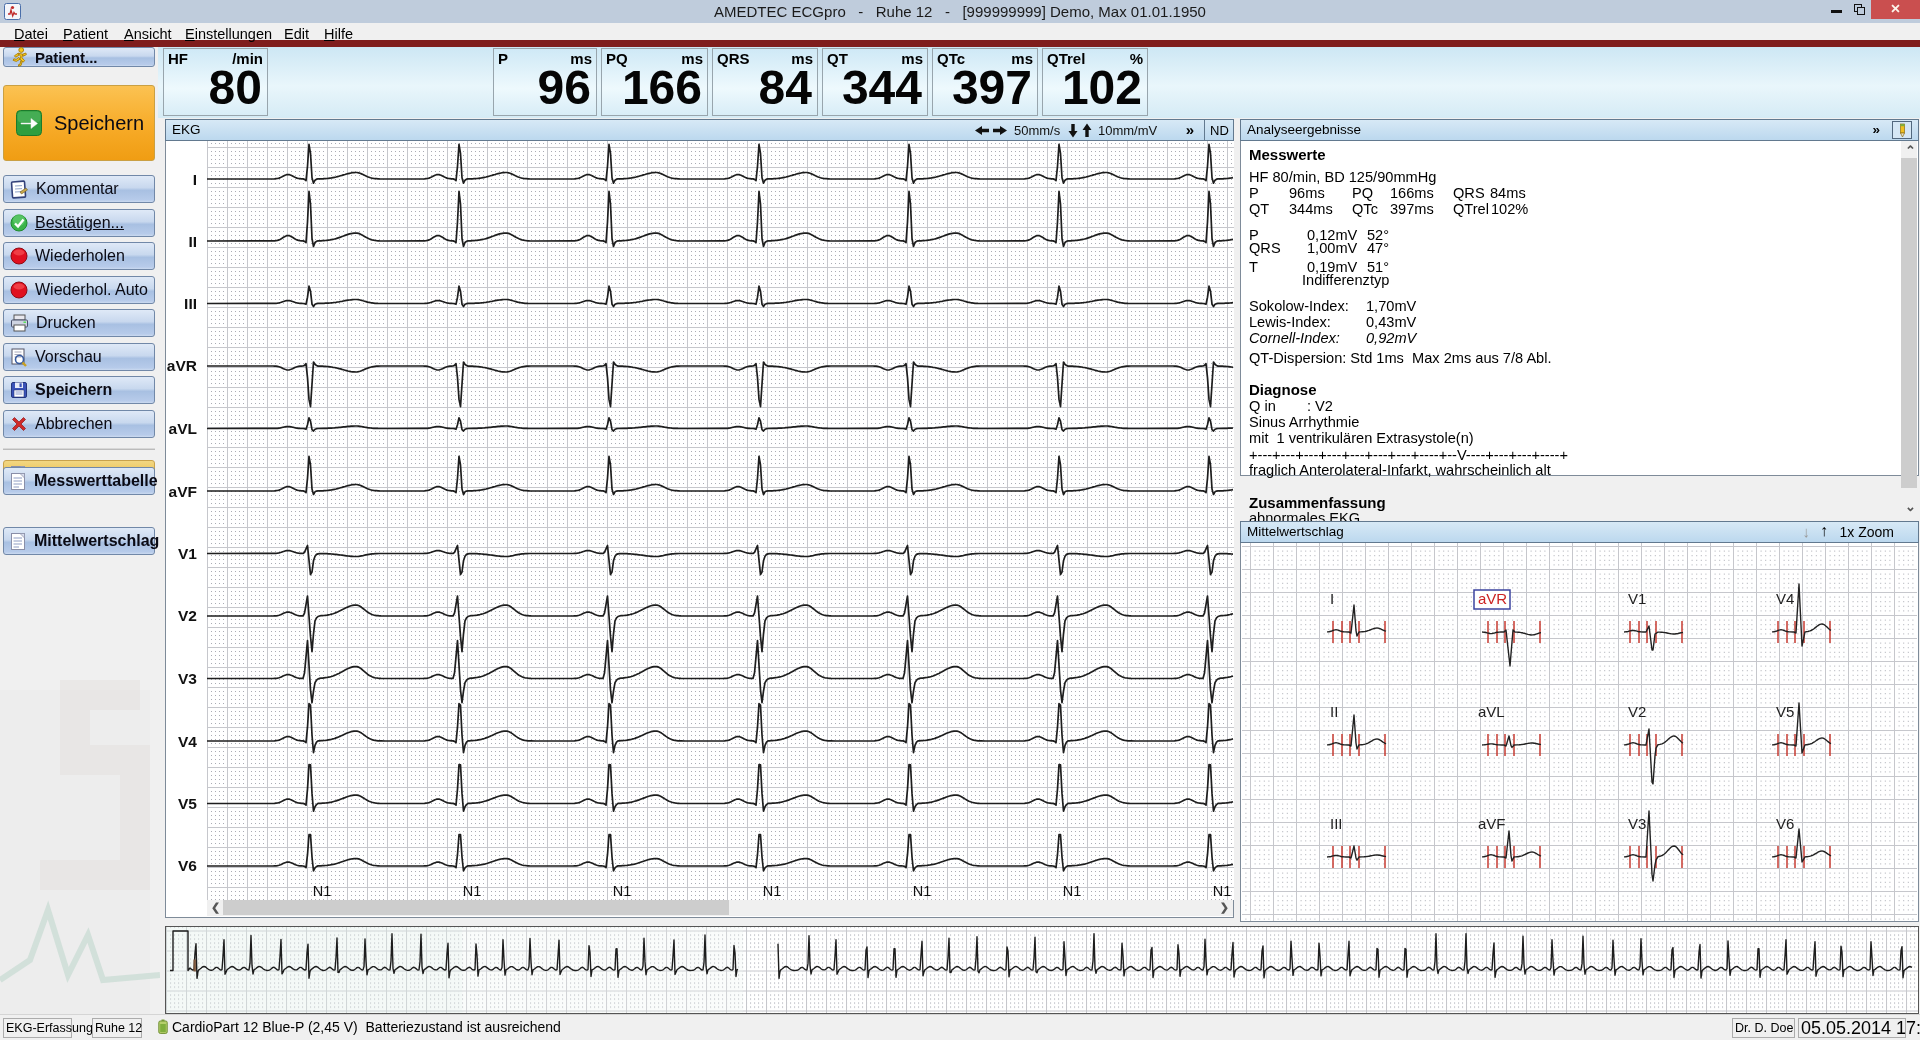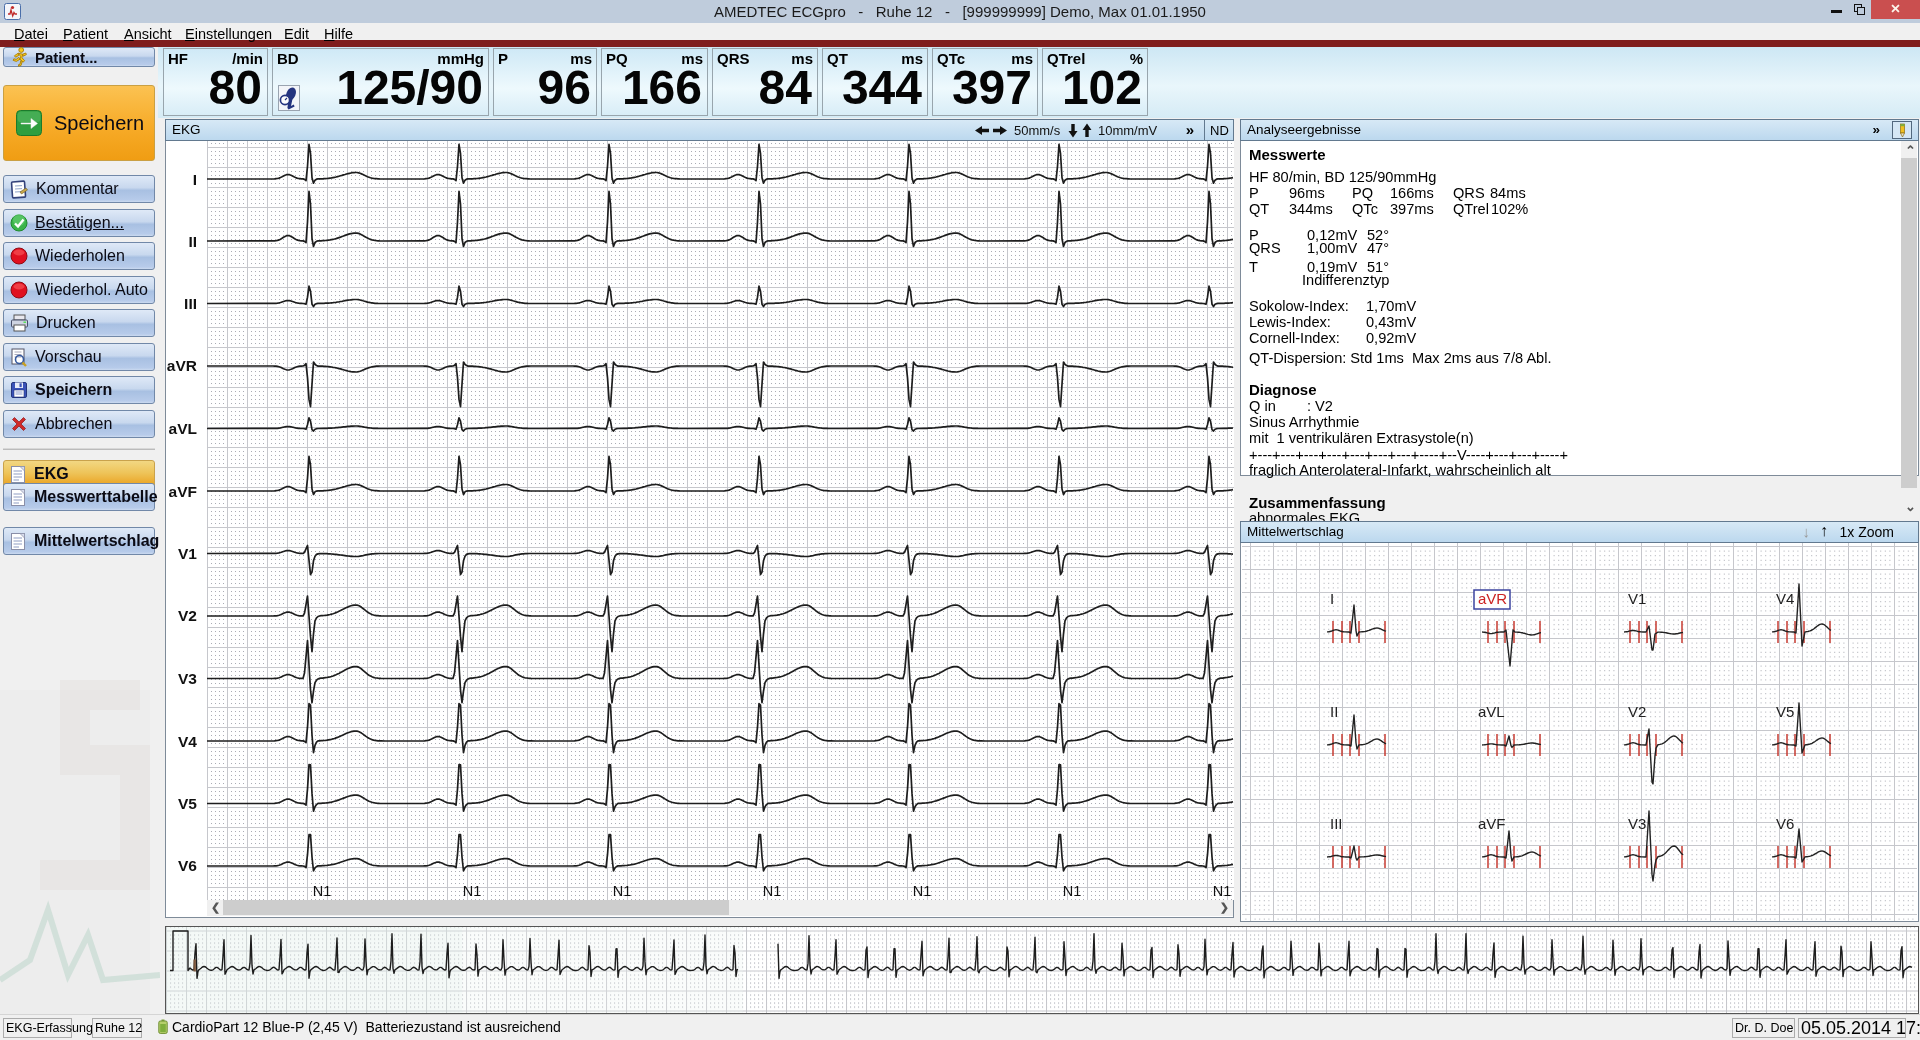--- a/index.html
+++ b/index.html
@@ -52,32 +52,20 @@
   <span style="left:284px;">Edit</span>
   <span style="left:324px;"><u>H</u>ilfe</span>
 </div>
 
 <div class="abs toolbar">
   <div class="tile" style="left:5px;width:105px;">
       <span class="lab">HF</span>
       <span class="unit">/min</span>
       <span class="val">80</span>
     </div>
-  <div class="tile" style="left:114px;width:217px;">
-      <span class="lab">BD</span>
-      <span class="unit">mmHg</span>
-      <span class="val">125/90</span>
-    <div style="position:absolute;left:5px;top:36px;"><svg width="22" height="26" viewBox="0 0 22 26">
-          <rect x="0.5" y="0.5" width="21" height="25" fill="#f3f5f9" stroke="#9aa4b0"></rect>
-<ellipse cx="13" cy="9" rx="4.6" ry="6.8" transform="rotate(24 13 9)" fill="#25347f"></ellipse>
-<path d="M10.5 14.5 L14.8 12.5 L13 21 L15.8 19.4 L16.6 21.4 L10.6 24.4 L9.4 23 Z" fill="#25347f"></path>
-<circle cx="7" cy="15" r="4.6" fill="#fdfdfd" stroke="#25347f" stroke-width="1.7"></circle>
-<line x1="7" y1="15" x2="9" y2="13" stroke="#25347f" stroke-width="1.1"></line>
-</svg></div>
-    </div>
   <div class="tile" style="left:335px;width:104px;">
       <span class="lab">P</span>
       <span class="unit">ms</span>
       <span class="val">96</span>
     </div>
   <div class="tile" style="left:443px;width:107px;">
       <span class="lab">PQ</span>
       <span class="unit">ms</span>
       <span class="val">166</span>
     </div>
@@ -199,21 +187,21 @@
         <rect x="1.5" y="1.5" width="13" height="16" fill="#fff" stroke="#8a8fa8"></rect>
 <path d="M14.5 1.5 L14.5 6 L10 1.5 Z" fill="#d8dcec" stroke="#8a8fa8" stroke-width="0.7"></path>
 <g stroke="#9aa6c8" stroke-width="1.1">
           <line x1="3.5" y1="6" x2="12" y2="6"></line>
           <line x1="3.5" y1="9" x2="12" y2="9"></line>
           <line x1="3.5" y1="12" x2="12" y2="12"></line>
           <line x1="3.5" y1="15" x2="9" y2="15"></line>
         </g>
       </svg>
     </span>EKG</div>
-<div class="sbtn" style="top:483px;height:28px;font-weight:bold;"><span class="ic">
+<div class="sbtn" style="top:467px;height:28px;font-weight:bold;"><span class="ic">
       <svg width="17" height="19" viewBox="0 0 17 19">
         <rect x="1.5" y="1.5" width="13" height="16" fill="#fff" stroke="#8a8fa8"></rect>
 <path d="M14.5 1.5 L14.5 6 L10 1.5 Z" fill="#d8dcec" stroke="#8a8fa8" stroke-width="0.7"></path>
 <g stroke="#9aa6c8" stroke-width="1.1">
           <line x1="3.5" y1="6" x2="12" y2="6"></line>
           <line x1="3.5" y1="9" x2="12" y2="9"></line>
           <line x1="3.5" y1="12" x2="12" y2="12"></line>
           <line x1="3.5" y1="15" x2="9" y2="15"></line>
         </g>
       </svg>
@@ -346,21 +334,21 @@
   <div class="atext" style="left:8px;top:5px;"><b style="font-weight:bold;">Messwerte</b></div>
   <div class="atext" style="left:8px;top:28px;">HF 80/min, BD 125/90mmHg</div>
   <div class="atext" style="left:8px;top:44px;">P<span style="position:absolute;left:40px;">96ms</span><span style="position:absolute;left:103px;">PQ</span><span style="position:absolute;left:141px;text-align:center;">166ms</span><span style="position:absolute;left:204px;">QRS</span><span style="position:absolute;left:241px;">84ms</span></div>
   <div class="atext" style="left:8px;top:60px;">QT<span style="position:absolute;left:40px;">344ms</span><span style="position:absolute;left:103px;">QTc</span><span style="position:absolute;left:141px;">397ms</span><span style="position:absolute;left:204px;">QTrel</span><span style="position:absolute;left:242px;">102%</span></div>
   <div class="atext" style="left:8px;top:86px;">P<span style="position:absolute;left:58px;">0,12mV</span><span style="position:absolute;left:118px;">52°</span></div>
   <div class="atext" style="left:8px;top:99px;">QRS<span style="position:absolute;left:58px;">1,00mV</span><span style="position:absolute;left:118px;">47°</span></div>
   <div class="atext" style="left:8px;top:118px;">T<span style="position:absolute;left:58px;">0,19mV</span><span style="position:absolute;left:118px;">51°</span></div>
   <div class="atext" style="left:61px;top:131px;">Indifferenztyp</div>
   <div class="atext" style="left:8px;top:157px;">Sokolow-Index:<span style="position:absolute;left:117px;">1,70mV</span></div>
   <div class="atext" style="left:8px;top:173px;">Lewis-Index:<span style="position:absolute;left:117px;">0,43mV</span></div>
-  <div class="atext" style="left:8px;top:189px;">Cornell-Index:<span style="position:absolute;left:117px;">0,92mV</span></div>
+  <div class="atext" style="left:8px;top:189px;font-style:italic;">Cornell-Index:<span style="position:absolute;left:117px;">0,92mV</span></div>
   <div class="atext" style="left:8px;top:209px;">QT-Dispersion: Std 1ms  Max 2ms aus 7/8 Abl.</div>
   <div class="atext" style="left:8px;top:240px;"><b style="font-weight:bold;">Diagnose</b></div>
   <div class="atext" style="left:8px;top:257px;">Q in<span style="position:absolute;left:58px;">: V2</span></div>
   <div class="atext" style="left:8px;top:273px;">Sinus Arrhythmie</div>
   <div class="atext" style="left:8px;top:289px;">mit  1 ventrikulären Extrasystole(n)</div>
   <div class="atext" style="left:8px;top:306px;">+---+---+---+---+---+---+---+----+--V----+---+---+----+</div>
   <div class="atext" style="left:8px;top:321px;">fraglich Anterolateral-Infarkt, wahrscheinlich alt</div>
   <div class="atext" style="left:8px;top:353px;"><b style="font-weight:bold;">Zusammenfassung</b></div>
   <div class="atext" style="left:8px;top:369px;">abnormales EKG</div>
 

